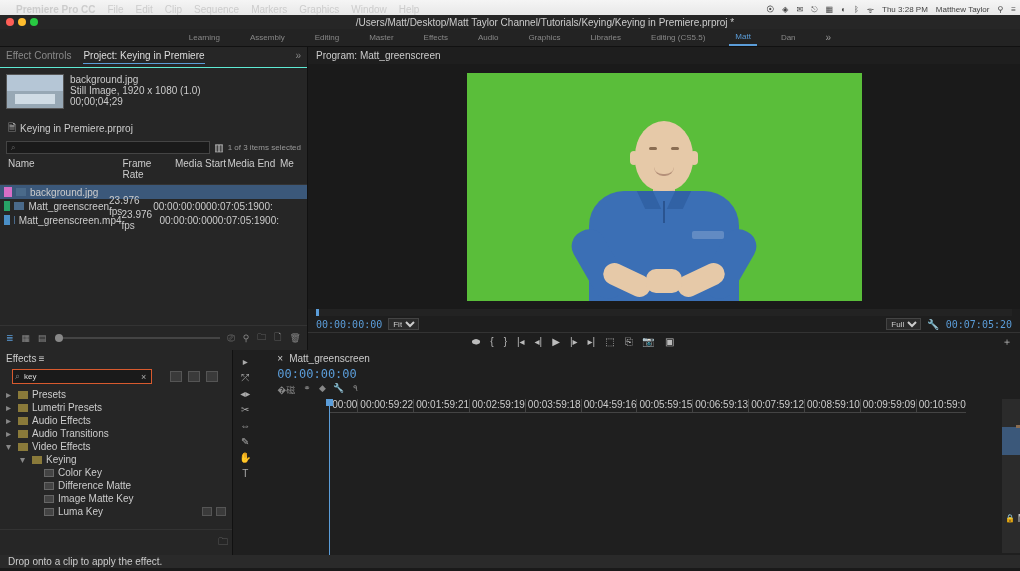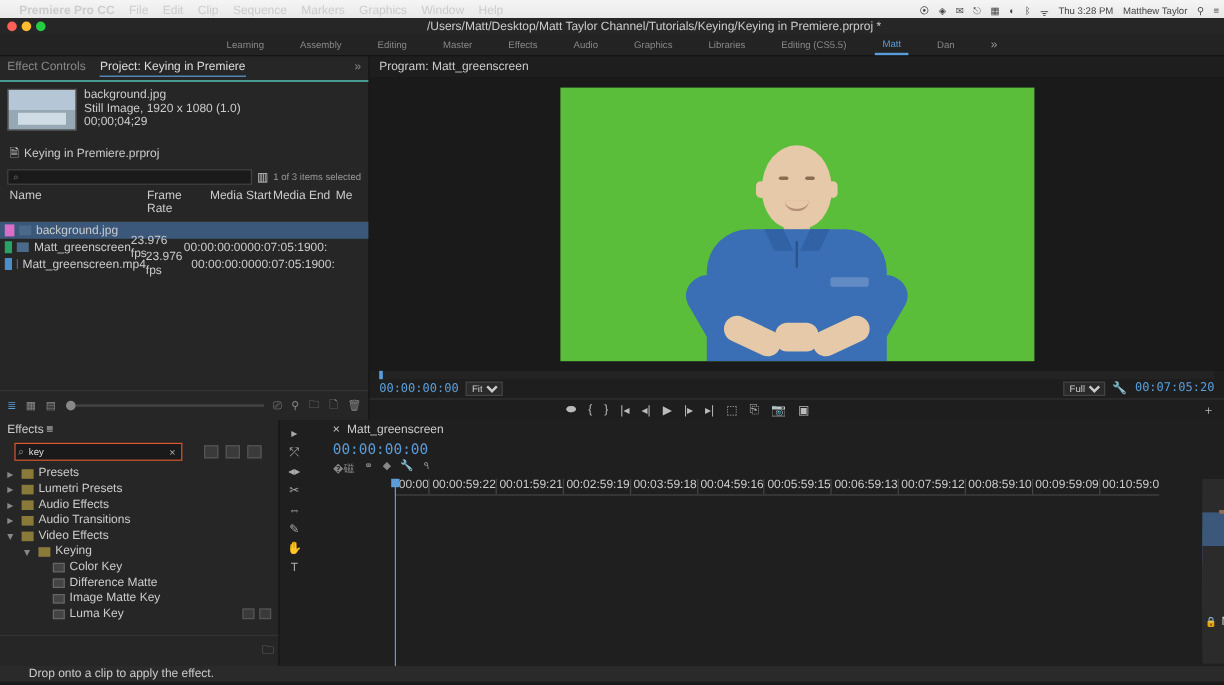--- a/index.html
+++ b/index.html
@@ -62,21 +62,21 @@
 .hands{position:absolute;bottom:8px;left:50%;transform:translateX(-50%);width:36px;height:24px;background:#e6c9a8;border-radius:10px}
 .arm-l,.arm-r{position:absolute;top:106px;width:34px;height:74px;background:#3b6fb5;border-radius:16px}
 .arm-l{left:18px;transform:rotate(-30deg)}.arm-r{right:18px;transform:rotate(30deg)}
 .fore-l,.fore-r{position:absolute;width:50px;height:22px;background:#e6c9a8;border-radius:12px;top:148px}
 .fore-l{left:38px;transform:rotate(25deg)}.fore-r{right:38px;transform:rotate(-25deg)}
 .logo{position:absolute;top:110px;left:64%;width:32px;height:8px;background:rgba(255,255,255,.2);border-radius:2px}
 
 .prog-ctrl{height:16px;display:flex;align-items:center;padding:0 8px;gap:6px;font-size:8px}
 .prog-ctrl .tc{color:#5b9dd9;font-family:monospace;font-size:10px}
 .prog-ctrl select{background:#2a2a2a;border:1px solid #444;color:#ccc;font-size:8px;height:12px}
-.prog-ctrl .right{margin-left:auto;display:flex;align-items:flex-start;gap:6px}
+.prog-ctrl .right{margin-left:auto;display:flex;align-items:center;gap:6px}
 .prog-ctrl .gear{color:#888}
 .transport{height:18px;display:flex;align-items:center;justify-content:center;gap:10px;border-top:1px solid #333}
 .transport span{color:#bbb;font-size:10px;cursor:pointer}
 .transport .plus{margin-left:auto;margin-right:8px}
 .scrub{height:7px;background:#232323;position:relative;margin:0 8px}
 .scrub::before{content:"";position:absolute;left:0;top:0;width:3px;height:7px;background:#5b9dd9}
 
 .lower{height:205px;display:flex}
 .effects{width:308px;background:#262626;border-right:1px solid #111;display:flex;flex-direction:column}
 .eff-tabs{padding:3px 6px;font-size:8px;color:#ccc}
@@ -119,21 +119,21 @@
 .clip.a{background:#548a68;color:#fff;background-image:repeating-linear-gradient(90deg,rgba(255,255,255,.3) 0 1px,transparent 1px 3px)}
 .track.master .head{background:#2b2b2b}
 .hscroll{height:8px;margin:4px 36px 4px 96px;background:#2a2a2a;position:relative}
 .hscroll::before{content:"";position:absolute;left:0;width:8px;height:8px;background:#555;border-radius:4px}
 
 .audio{width:48px;background:#222;border-left:1px solid #111;position:relative}
 .audio .scale{position:absolute;right:4px;top:10px;font-size:6px;color:#666;line-height:16px;text-align:right}
 .audio .meters{position:absolute;bottom:6px;left:8px;display:flex;gap:4px}
 .audio .meters div{width:10px;height:6px;background:#444}
 
-.status{height:13px;background:#2a2a2a;padding:0 24px;font-size:8px;color:#999;line-height:13px}
+.status{height:13px;background:#2a2a2a;padding:0 8px;font-size:8px;color:#999;line-height:13px}
 </style>
 </head>
 <body>
 
 <div class="menubar">
   <span class="apple"></span>
   <span class="app-name">Premiere Pro CC</span>
   <span>File</span>
   <span>Edit</span>
   <span>Clip</span>

